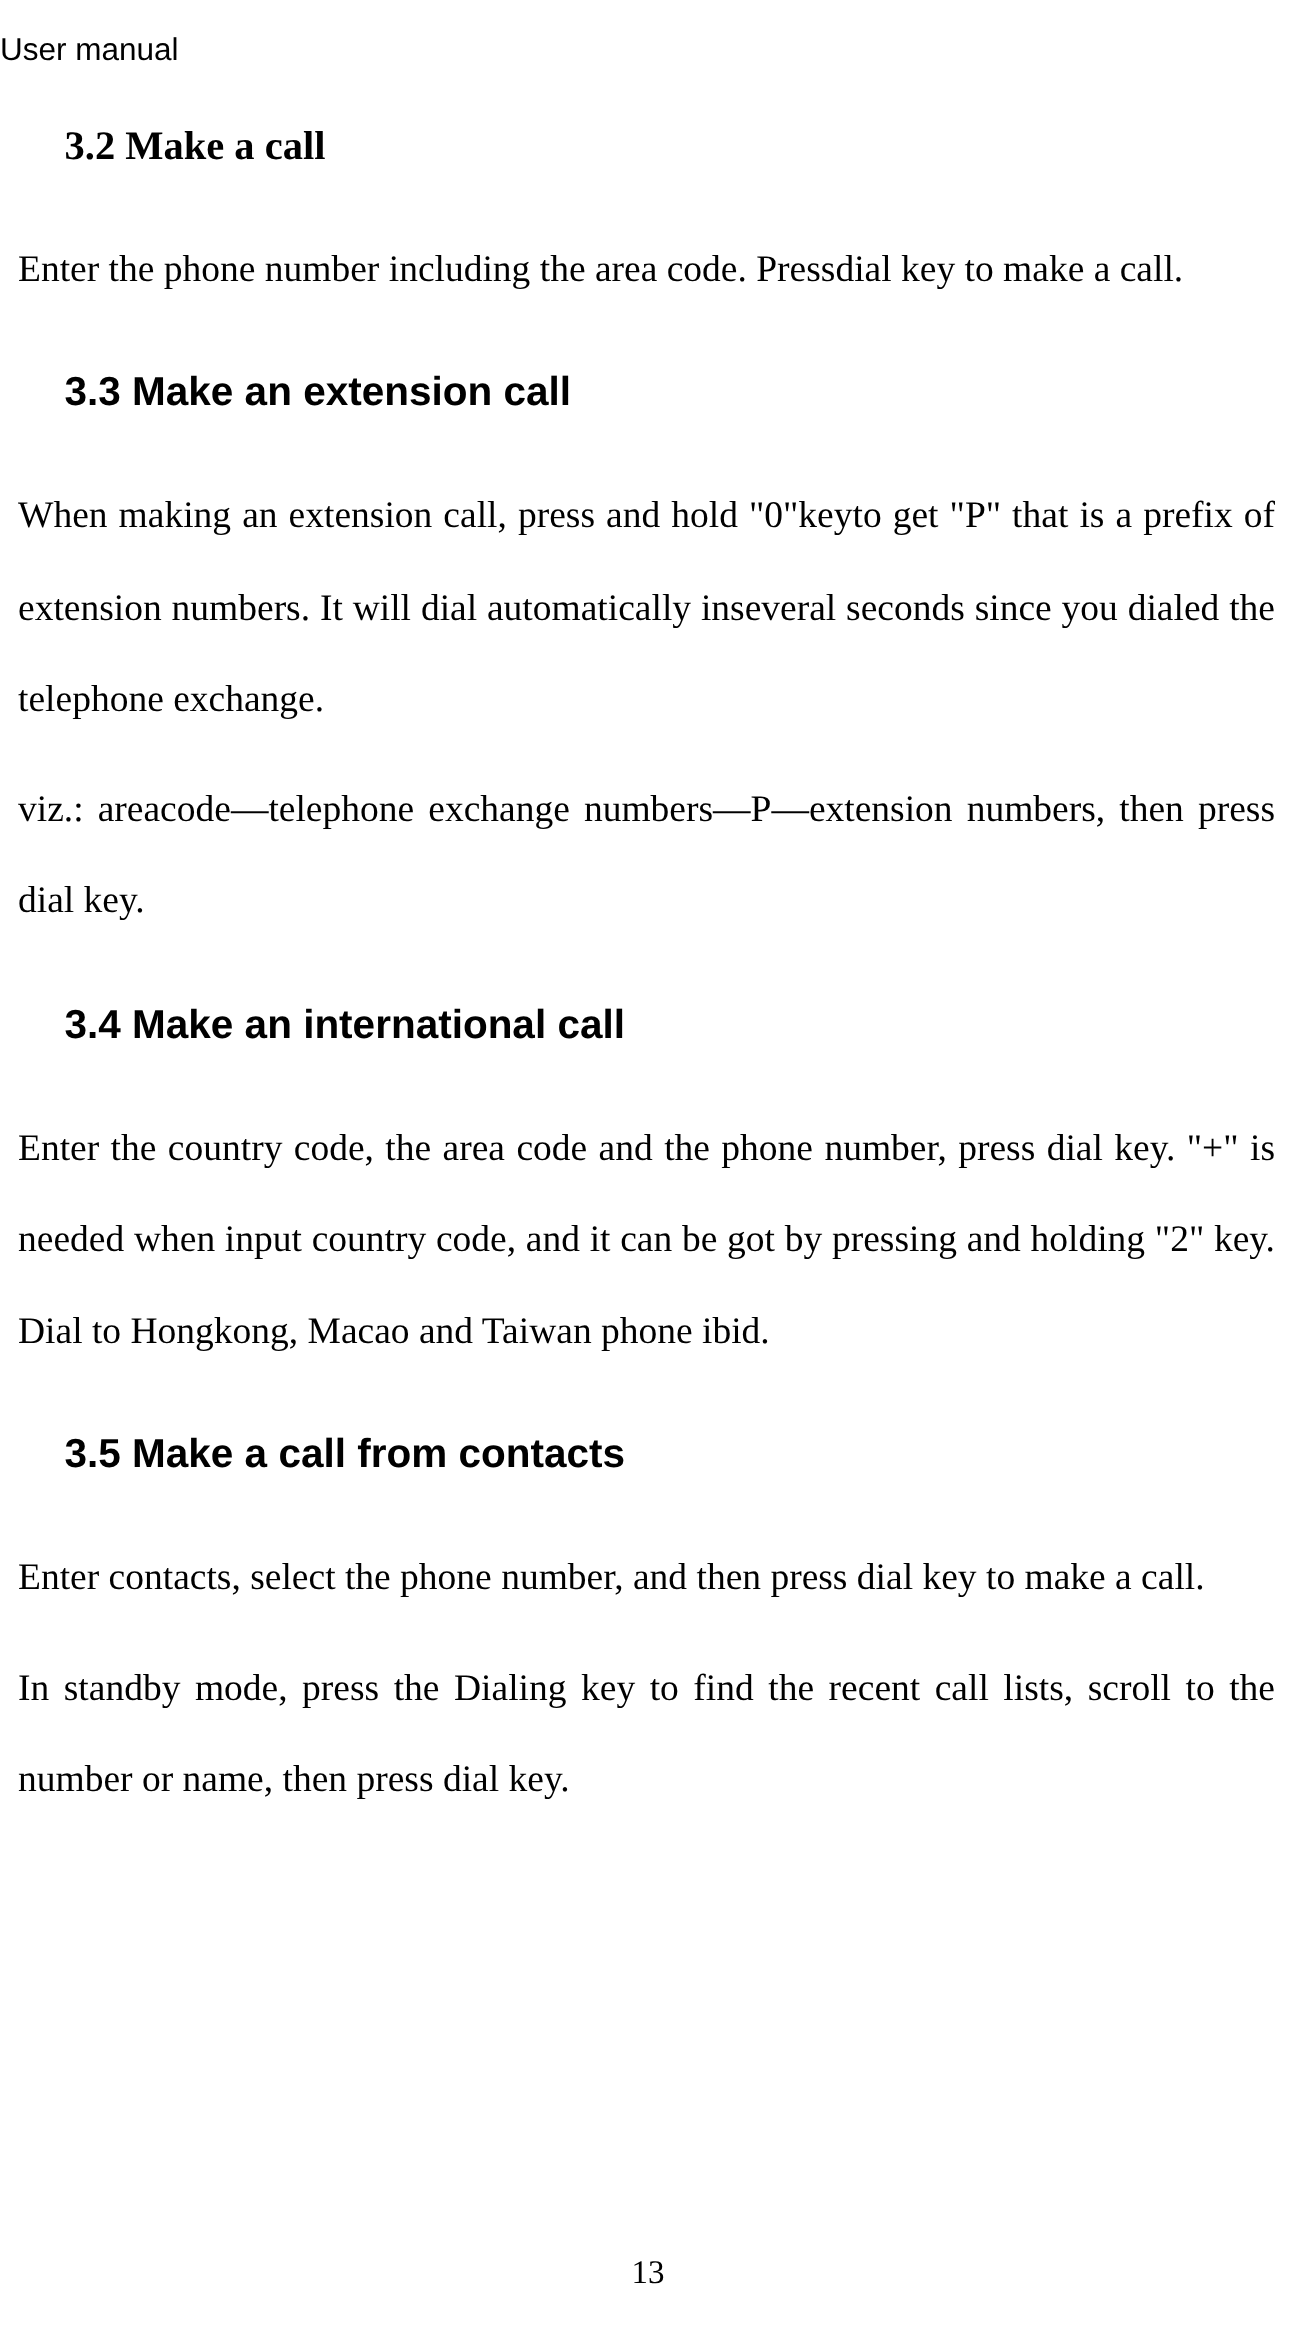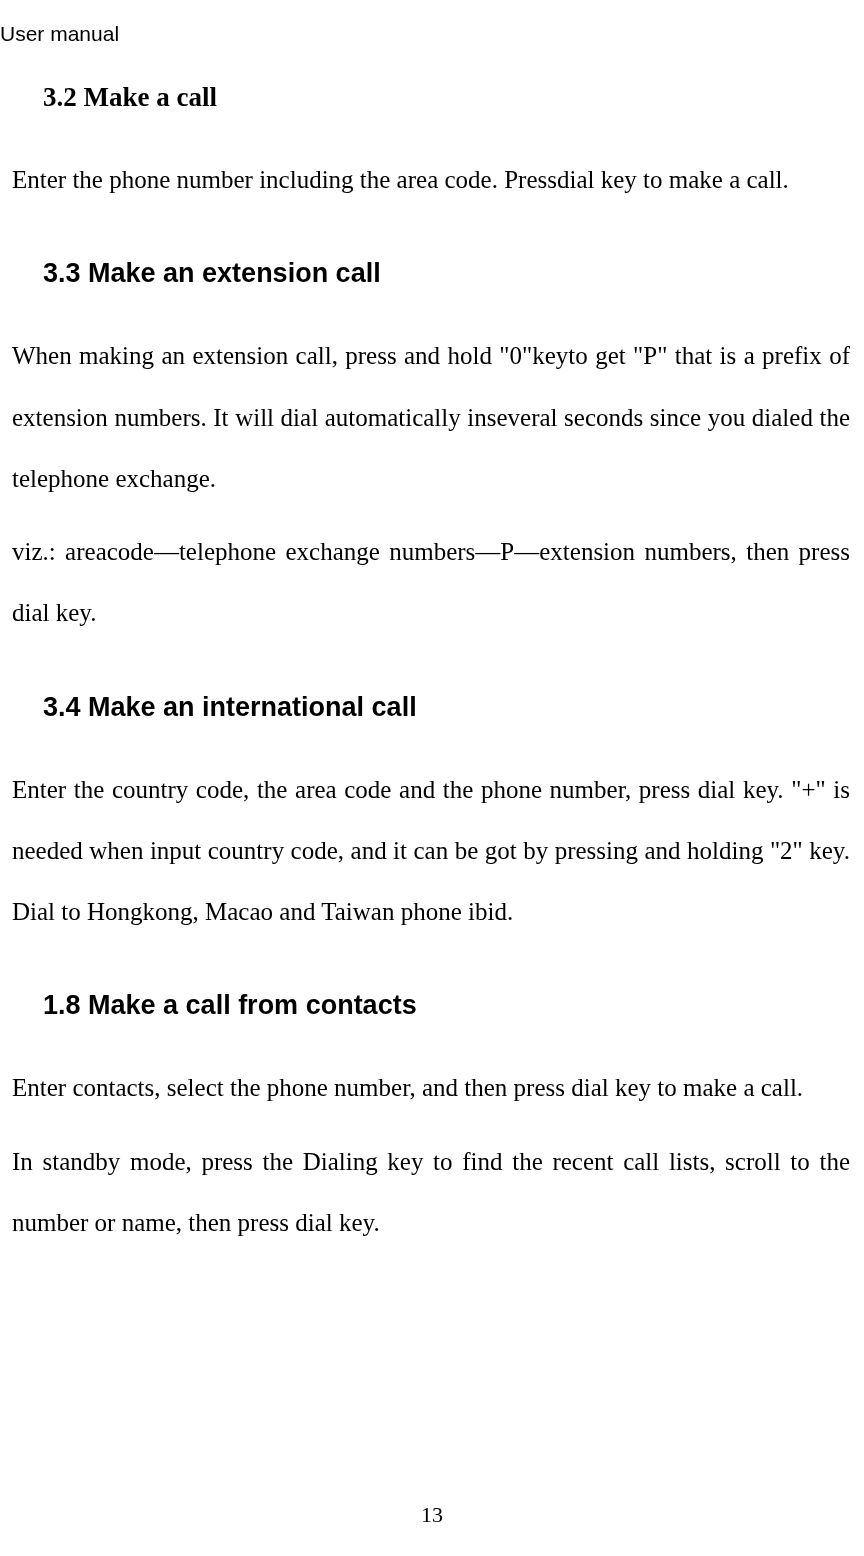--- a/index.html
+++ b/index.html
@@ -22,21 +22,21 @@
       padding-top: 22px;
     }
     .content {
       padding: 0;
     }
     .section-heading {
       font-family: Arial, Helvetica, sans-serif;
       font-weight: bold;
       font-size: 27px;
       margin-left: 43px;
-      margin-top: 48px;
+      margin-top: 36px;
       margin-bottom: 36px;
     }
     .section-heading.first {
       margin-top: 36px;
       font-family: Liberation Serif, serif;
     }
     .body-text {
       font-family: "Times New Roman", Times, serif;
       font-size: 25px;
       line-height: 2.45;
@@ -63,20 +63,20 @@
   <h2 class="section-heading first">3.2 Make a call</h2>
   <p class="body-text">Enter the phone number including the area code. Pressdial key to make a call.</p>
 
   <h2 class="section-heading">3.3 Make an extension call</h2>
   <p class="body-text">When making an extension call, press and hold "0"keyto get "P" that is a prefix of extension numbers. It will dial automatically inseveral seconds since you dialed the telephone exchange.</p>
   <p class="body-text">viz.: areacode—telephone exchange numbers—P—extension numbers, then press dial key.</p>
 
   <h2 class="section-heading">3.4 Make an international call</h2>
   <p class="body-text">Enter the country code, the area code and the phone number, press dial key. "+" is needed when input country code, and it can be got by pressing and holding "2" key. Dial to Hongkong, Macao and Taiwan phone ibid.</p>
 
-  <h2 class="section-heading">1.8 Make a call from contacts</h2>
+  <h2 class="section-heading">3.5 Make a call from contacts</h2>
   <p class="body-text">Enter contacts, select the phone number, and then press dial key to make a call.</p>
 
   <p class="body-text">In standby mode, press the Dialing key to find the recent call lists, scroll to the number or name, then press dial key.</p>
 
 </div>
 
 <div class="footer">13</div>
 
 </body></html>

